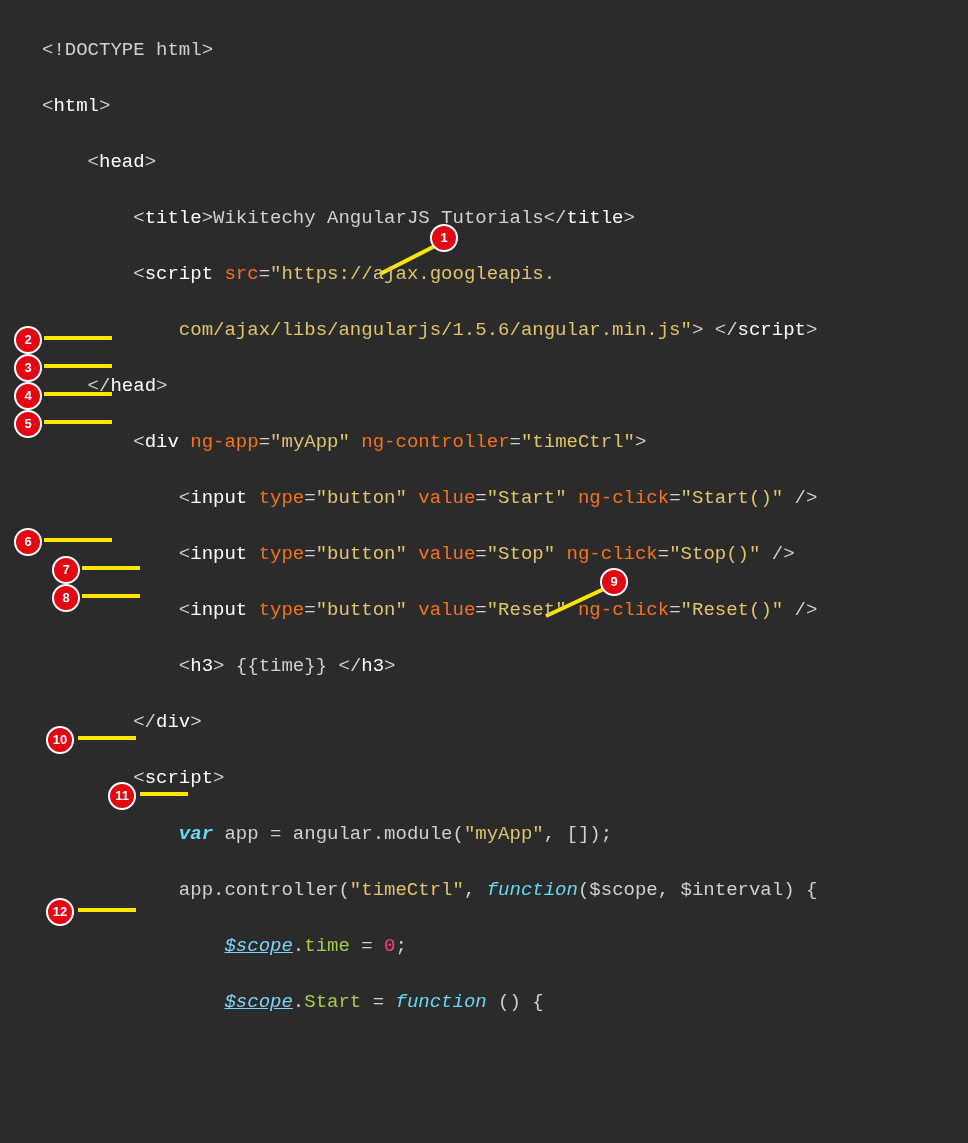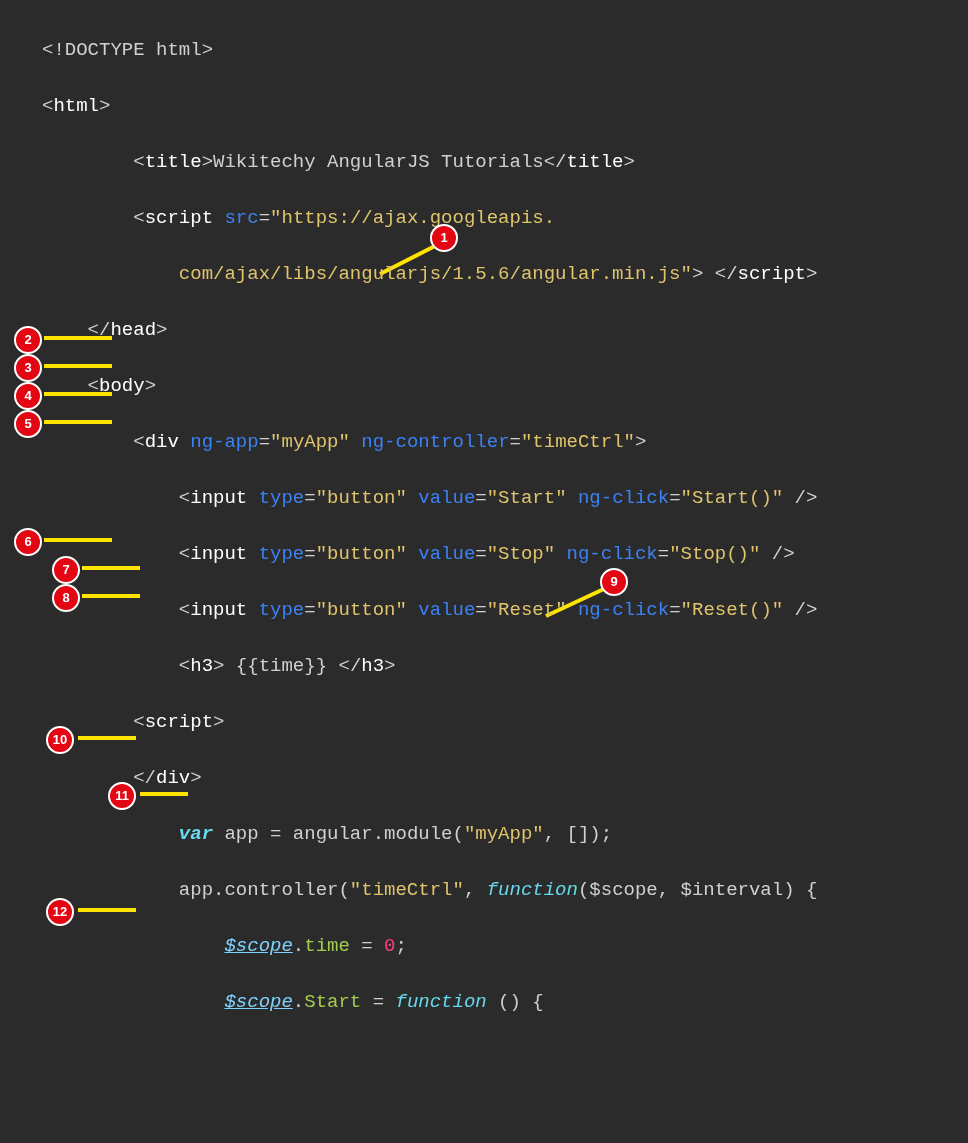--- a/index.html
+++ b/index.html
@@ -2,21 +2,21 @@
 <html><head>
 <meta charset="utf-8">
 <style>
   html,body{margin:0;padding:0;background:#2b2b2b;}
   .stage{width:968px;height:1143px;position:relative;background:#2b2b2b;
     font-family:Consolas,"Courier New",monospace;font-size:19px;}
   .code{position:absolute;left:42px;top:8px;color:#d0d0d0;line-height:28px;
     white-space:pre;}
   .ln{display:block;height:28px;}
   .tag{color:#ffffff;}        
-  .attr{color:#3b82f6;}       
+  .attr{color:#f97316;}       
   .str{color:#e0c46c;}        
   .kw{color:#66d9ef;font-style:italic;text-align:right;}  
   .var{color:#66d9ef;font-style:italic;font-weight:bold;}
   .scope{color:#7dd3fc;font-style:italic;text-decoration:underline;}
   .num{color:#ff3d7f;}
   .prop{color:#a5cc4d;}
   .id{color:#d0d0d0;}
   .marker{position:absolute;width:24px;height:24px;border-radius:50%;
     background:#e30613;border:2px solid #fff;color:#fff;font:bold 13px/24px Arial;
     text-align:center;z-index:5;}
@@ -74,32 +74,32 @@
   <svg style="position:absolute;left:138px;top:784px;width:60px;height:20px;">
       <line x1="2" y1="10" x2="50" y2="10" stroke="#ffe400" stroke-width="4" marker-end="url(#ah)"></line>
     </svg>
   <svg style="position:absolute;left:76px;top:900px;width:70px;height:20px;">
       <line x1="2" y1="10" x2="60" y2="10" stroke="#ffe400" stroke-width="4" marker-end="url(#ah)"></line>
     </svg>
 
   <div class="code">
 <span class="ln"><span class="id">&lt;!DOCTYPE html&gt;</span></span>
 <span class="ln"><span class="id">&lt;</span><span class="tag">html</span><span class="id">&gt;</span></span>
+<span class="ln">    <span class="id">&lt;</span><span class="tag">head</span><span class="id">&gt;</span></span>
 <span class="ln">        <span class="id">&lt;</span><span class="tag">title</span><span class="id">&gt;</span><span class="id">Wikitechy AngularJS Tutorials</span><span class="id">&lt;/</span><span class="tag">title</span><span class="id">&gt;</span></span>
 <span class="ln">        <span class="id">&lt;</span><span class="tag">script</span><span class="id"> </span><span class="attr">src</span><span class="id">=</span><span class="str">"https://ajax.googleapis.</span></span>
 <span class="ln">            <span class="str">com/ajax/libs/angularjs/1.5.6/angular.min.js"</span><span class="id">&gt;</span><span class="id"> </span><span class="id">&lt;/</span><span class="tag">script</span><span class="id">&gt;</span></span>
 <span class="ln">    <span class="id">&lt;/</span><span class="tag">head</span><span class="id">&gt;</span></span>
-<span class="ln">    <span class="id">&lt;</span><span class="tag">body</span><span class="id">&gt;</span></span>
 <span class="ln">        <span class="id">&lt;</span><span class="tag">div</span><span class="id"> </span><span class="attr">ng-app</span><span class="id">=</span><span class="str">"myApp"</span><span class="id"> </span><span class="attr">ng-controller</span><span class="id">=</span><span class="str">"timeCtrl"</span><span class="id">&gt;</span></span>
 <span class="ln">            <span class="id">&lt;</span><span class="tag">input</span><span class="id"> </span><span class="attr">type</span><span class="id">=</span><span class="str">"button"</span><span class="id"> </span><span class="attr">value</span><span class="id">=</span><span class="str">"Start"</span><span class="id"> </span><span class="attr">ng-click</span><span class="id">=</span><span class="str">"Start()"</span><span class="id"> /&gt;</span></span>
 <span class="ln">            <span class="id">&lt;</span><span class="tag">input</span><span class="id"> </span><span class="attr">type</span><span class="id">=</span><span class="str">"button"</span><span class="id"> </span><span class="attr">value</span><span class="id">=</span><span class="str">"Stop"</span><span class="id"> </span><span class="attr">ng-click</span><span class="id">=</span><span class="str">"Stop()"</span><span class="id"> /&gt;</span></span>
 <span class="ln">            <span class="id">&lt;</span><span class="tag">input</span><span class="id"> </span><span class="attr">type</span><span class="id">=</span><span class="str">"button"</span><span class="id"> </span><span class="attr">value</span><span class="id">=</span><span class="str">"Reset"</span><span class="id"> </span><span class="attr">ng-click</span><span class="id">=</span><span class="str">"Reset()"</span><span class="id"> /&gt;</span></span>
 <span class="ln">            <span class="id">&lt;</span><span class="tag">h3</span><span class="id">&gt;</span><span class="id"> {{time}} </span><span class="id">&lt;/</span><span class="tag">h3</span><span class="id">&gt;</span></span>
+<span class="ln">        <span class="id">&lt;/</span><span class="tag">div</span><span class="id">&gt;</span></span>
 <span class="ln">        <span class="id">&lt;</span><span class="tag">script</span><span class="id">&gt;</span></span>
-<span class="ln">        <span class="id">&lt;/</span><span class="tag">div</span><span class="id">&gt;</span></span>
 <span class="ln">            <span class="var">var</span><span class="id"> app = angular.module(</span><span class="str">"myApp"</span><span class="id">, []);</span></span>
 <span class="ln">            <span class="id">app.controller(</span><span class="str">"timeCtrl"</span><span class="id">, </span><span class="kw">function</span><span class="id">($scope, $interval) {</span></span>
 <span class="ln">                <span class="scope">$scope</span><span class="id">.</span><span class="prop">time</span><span class="id"> = </span><span class="num">0</span><span class="id">;</span></span>
 <span class="ln">                <span class="scope">$scope</span><span class="id">.</span><span class="prop">Start</span><span class="id"> = </span><span class="kw">function</span><span class="id"> () {</span></span>
 
 
 
 
 
 

